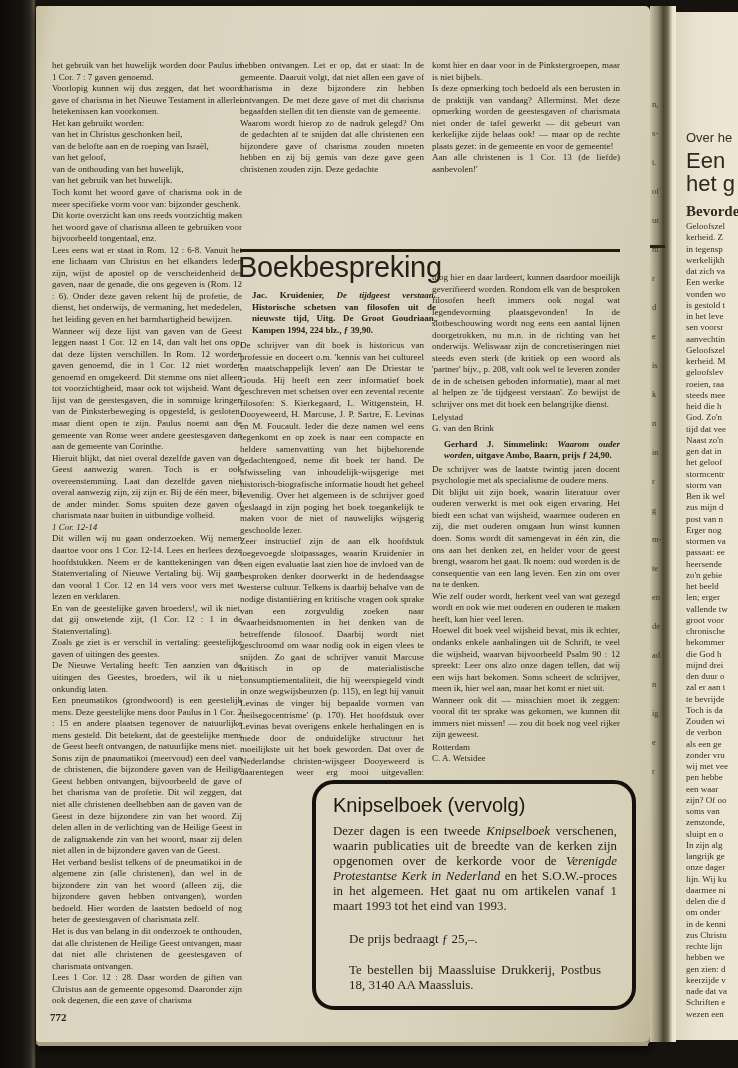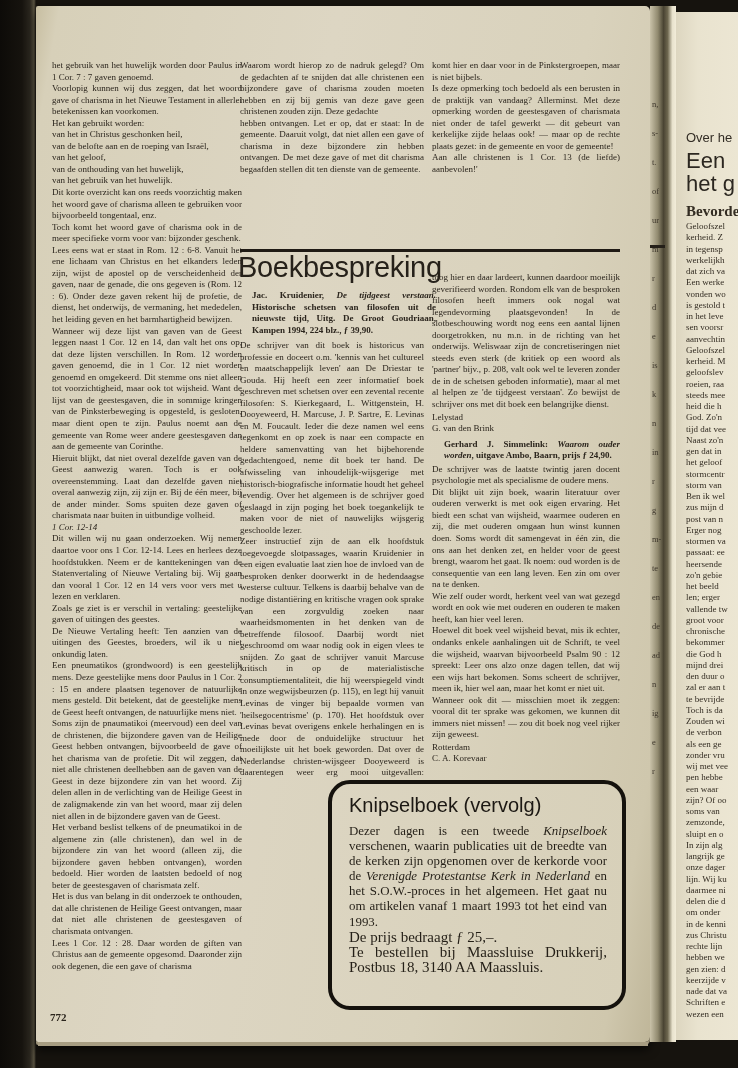--- a/index.html
+++ b/index.html
@@ -30,27 +30,27 @@
     font-size:29px;letter-spacing:-.3px;color:#26211a;
   }
   .cite{font-weight:bold;padding-left:12px;}
   .cite1{left:204px;top:284px;width:184px;height:48px;}
   .r1a{left:204px;top:334px;width:184px;height:440px;}
   .r1b{left:396px;top:266px;width:188px;height:498px;}
   .cite2{margin:4px 0 2px 0;}
   .sig{display:flex;justify-content:space-between;margin:1px 0 2px 0;flex-direction:column;}
   
   .knipsel{
-    position:absolute;left:292px;top:774px;width:298px;height:230px;box-sizing:border-box;
+    position:absolute;left:276px;top:774px;width:324px;height:230px;box-sizing:border-box;
     border:4px solid #15120d;border-radius:22px;padding:10px 15px 8px 17px;
     background:linear-gradient(95deg,#dcd5c1,#d7d0b9);
   }
   .knipsel-title{font-family:"Liberation Sans",sans-serif;font-size:20px;color:#1c1813;margin:0 0 7px 0;}
   .knipsel-body{font-size:12.9px;line-height:15.1px;text-align:justify;margin:0;color:#241f17;}
-  .knipsel-line{font-size:15px;line-height:15.1px;text-align:justify;margin:0;color:#241f17;}
+  .knipsel-line{font-size:13px;line-height:15.1px;text-align:justify;margin:16px;color:#241f17;}
   .pagenum{position:absolute;left:14px;top:1005px;font-size:11px;font-weight:bold;color:#2b251d;}
   
   .gutter{
     position:absolute;left:650px;top:6px;width:26px;height:1036px;
     background:linear-gradient(90deg,#c9c2a9 0,#918a6f 30%,#4a4433 52%,#6e674f 68%,#e8e2cd 86%,#f2ecd9 100%);
   }
   .gutter-frags{
     position:absolute;left:2px;top:84px;width:18px;
     font-size:8.5px;line-height:29px;color:#3c352a;white-space:pre-line;overflow:hidden;height:940px;
   }
@@ -77,39 +77,40 @@
 
     <div class="col col1">
       <p>het gebruik van het huwelijk worden door Paulus in 1 Cor. 7 : 7 gaven genoemd.</p>
       <p>Voorlopig kunnen wij dus zeggen, dat het woord gave of charisma in het Nieuwe Testament in allerlei betekenissen kan voorkomen.</p>
       <p>Het kan gebruikt worden:</p>
       <p>van het in Christus geschonken heil,</p>
       <p>van de belofte aan en de roeping van Israël,</p>
       <p>van het geloof,</p>
       <p>van de onthouding van het huwelijk,</p>
       <p>van het gebruik van het huwelijk.</p>
+      <p>Toch komt het woord gave of charisma ook in de meer specifieke vorm voor van: bijzonder geschenk.</p>
       <p>Dit korte overzicht kan ons reeds voorzichtig maken het woord gave of charisma alleen te gebruiken voor bijvoorbeeld tongentaal, enz.</p>
-      <p>Toch komt het woord gave of charisma ook in de meer specifieke vorm voor van: bijzonder geschenk.</p>
       <p>Lees eens wat er staat in Rom. 12 : 6-8. Vanuit het ene lichaam van Christus en het elkanders leden zijn, wijst de apostel op de verscheidenheid der gaven, naar de genade, die ons gegeven is (Rom. 12 : 6). Onder deze gaven rekent hij de profetie, de dienst, het onderwijs, de vermaning, het mededelen, het leiding geven en het barmhartigheid bewijzen.</p>
       <p>Wanneer wij deze lijst van gaven van de Geest leggen naast 1 Cor. 12 en 14, dan valt het ons op, dat deze lijsten verschillen. In Rom. 12 worden gaven genoemd, die in 1 Cor. 12 niet worden genoemd en omgekeerd. Dit stemme ons niet alleen tot voorzichtigheid, maar ook tot wijsheid. Want de lijst van de geestesgaven, die in sommige kringen van de Pinksterbeweging is opgesteld, is gesloten, maar dient open te zijn. Paulus noemt aan de gemeente van Rome weer andere geestesgaven dan aan de gemeente van Corinthe.</p>
       <p>Hieruit blijkt, dat niet overal dezelfde gaven van de Geest aanwezig waren. Toch is er ook overeenstemming. Laat dan dezelfde gaven niet overal aanwezig zijn, zij zijn er. Bij de één meer, bij de ander minder. Soms spuiten deze gaven of charismata naar buiten in uitbundige volheid.</p>
       <p class="ital">1 Cor. 12-14</p>
       <p>Dit willen wij nu gaan onderzoeken. Wij nemen daartoe voor ons 1 Cor. 12-14. Lees en herlees deze hoofdstukken. Neem er de kanttekeningen van de Statenvertaling of Nieuwe Vertaling bij. Wij gaan dan vooral 1 Cor. 12 en 14 vers voor vers met u lezen en verklaren.</p>
+      <p>En van de geestelijke gaven broeders!, wil ik niet, dat gij onwetende zijt, (1 Cor. 12 : 1 in de Statenvertaling).</p>
       <p>Zoals ge ziet is er verschil in vertaling: geestelijke gaven of uitingen des geestes.</p>
       <p>De Nieuwe Vertaling heeft: Ten aanzien van de uitingen des Geestes, broeders, wil ik u niet onkundig laten.</p>
       <p>Een pneumatikos (grondwoord) is een geestelijk mens. Deze geestelijke mens door Paulus in 1 Cor. 2 : 15 en andere plaatsen tegenover de natuurlijke mens gesteld. Dit betekent, dat de geestelijke mens de Geest heeft ontvangen, de natuurlijke mens niet.</p>
       <p>Soms zijn de pnaumatikoi (meervoud) een deel van de christenen, die bijzondere gaven van de Heilige Geest hebben ontvangen, bijvoorbeeld de gave of het charisma van de profetie. Dit wil zeggen, dat niet alle christenen deelhebben aan de gaven van de Geest in deze bijzondere zin van het woord. Zij delen allen in de verlichting van de Heilige Geest in de zaligmakende zin van het woord, maar zij delen niet allen in de bijzondere gaven van de Geest.</p>
       <p>Het verband beslist telkens of de pneumatikoi in de algemene zin (alle christenen), dan wel in de bijzondere zin van het woord (alleen zij, die bijzondere gaven hebben ontvangen), worden bedoeld. Hier worden de laatsten bedoeld of nog beter de geestesgaven of charismata zelf.</p>
       <p>Het is dus van belang in dit onderzoek te onthouden, dat alle christenen de Heilige Geest ontvangen, maar dat niet alle christenen de geestesgaven of charismata ontvangen.</p>
       <p>Lees 1 Cor. 12 : 28. Daar worden de giften van Christus aan de gemeente opgesomd. Daaronder zijn ook degenen, die een gave of charisma</p>
     </div>
 
     <div class="col col2top">
+      <p>hebben ontvangen. Let er op, dat er staat: In de gemeente. Daaruit volgt, dat niet allen een gave of charisma in deze bijzondere zin hebben ontvangen. De met deze gave of met dit charisma begaafden stellen dit ten dienste van de gemeente.</p>
       <p>Waarom wordt hierop zo de nadruk gelegd? Om de gedachten af te snijden dat alle christenen een bijzondere gave of charisma zouden moeten hebben en zij bij gemis van deze gave geen christenen zouden zijn. Deze gedachte</p>
-      <p>hebben ontvangen. Let er op, dat er staat: In de gemeente. Daaruit volgt, dat niet allen een gave of charisma in deze bijzondere zin hebben ontvangen. De met deze gave of met dit charisma begaafden stellen dit ten dienste van de gemeente.</p>
     </div>
 
     <div class="col col3top">
       <p>komt hier en daar voor in de Pinkstergroepen, maar is niet bijbels.</p>
       <p>Is deze opmerking toch bedoeld als een berusten in de praktijk van vandaag? Allerminst. Met deze opmerking worden de geestesgaven of charismata niet onder de tafel gewerkt — dit gebeurt van kerkelijke zijde helaas ook! — maar op de rechte plaats gezet: in de gemeente en voor de gemeente!</p>
       <p>Aan alle christenen is 1 Cor. 13 (de liefde) aanbevolen!'</p>
     </div>
 
     <div class="rule"></div>
 
@@ -129,21 +130,21 @@
         <span>G. van den Brink</span>
       </div>
       <div class="cite cite2"><span style="font-weight: bold;">Gerhard J. Simmelink: </span><span style="font-style: italic; font-weight: bold;">Waarom ouder worden</span><span style="font-weight: bold;">, uitgave Ambo, Baarn, prijs ƒ 24,90.</span></div>
       <p>De schrijver was de laatste twintig jaren docent psychologie met als specialisme de oudere mens.</p>
       <p>Dit blijkt uit zijn boek, waarin literatuur over ouderen verwerkt is met ook eigen ervaring. Het biedt een schat van wijsheid, waarmee ouderen en zij, die met ouderen omgaan hun winst kunnen doen. Soms wordt dit samengevat in één zin, die ons aan het denken zet, en helder voor de geest brengt, waarom het gaat. Ik noem: oud worden is de consequentie van een lang leven. Een zin om over na te denken.</p>
       <p>Wie zelf ouder wordt, herkent veel van wat gezegd wordt en ook wie met ouderen en ouderen te maken heeft, kan hier veel leren.</p>
       <p>Hoewel dit boek veel wijsheid bevat, mis ik echter, ondanks enkele aanhalingen uit de Schrift, te veel die wijsheid, waarvan bijvoorbeeld Psalm 90 : 12 spreekt: Leer ons alzo onze dagen tellen, dat wij een wijs hart bekomen. Soms scheert de schrijver, meen ik, hier wel aan, maar het komt er niet uit.</p>
       <p>Wanneer ook dit — misschien moet ik zeggen: vooral dit ter sprake was gekomen, we kunnen dit immers niet missen! — zou dit boek nog veel rijker zijn geweest.</p>
       <div class="sig">
         <span>Rotterdam</span>
-        <span>C. A. Korevaar</span>
+        <span>C. A. Wetsidee</span>
       </div>
     </div>
 
     <div class="knipsel">
       <div class="knipsel-title">Knipselboek (vervolg)</div>
       <p class="knipsel-body"><span>Dezer dagen is een tweede </span><span style="font-style: italic;">Knipselboek</span><span> verschenen, waarin publicaties uit de breedte van de kerken zijn opgenomen over de kerkorde voor de </span><span style="font-style: italic;">Verenigde Protestantse Kerk in Nederland</span><span> en het S.O.W.-proces in het algemeen. Het gaat nu om artikelen vanaf 1 maart 1993 tot het eind van 1993.</span></p>
       <p class="knipsel-line">De prijs bedraagt ƒ 25,–.</p>
       <p class="knipsel-line">Te bestellen bij Maassluise Drukkerij, Postbus 18, 3140 AA Maassluis.</p>
     </div>
 

